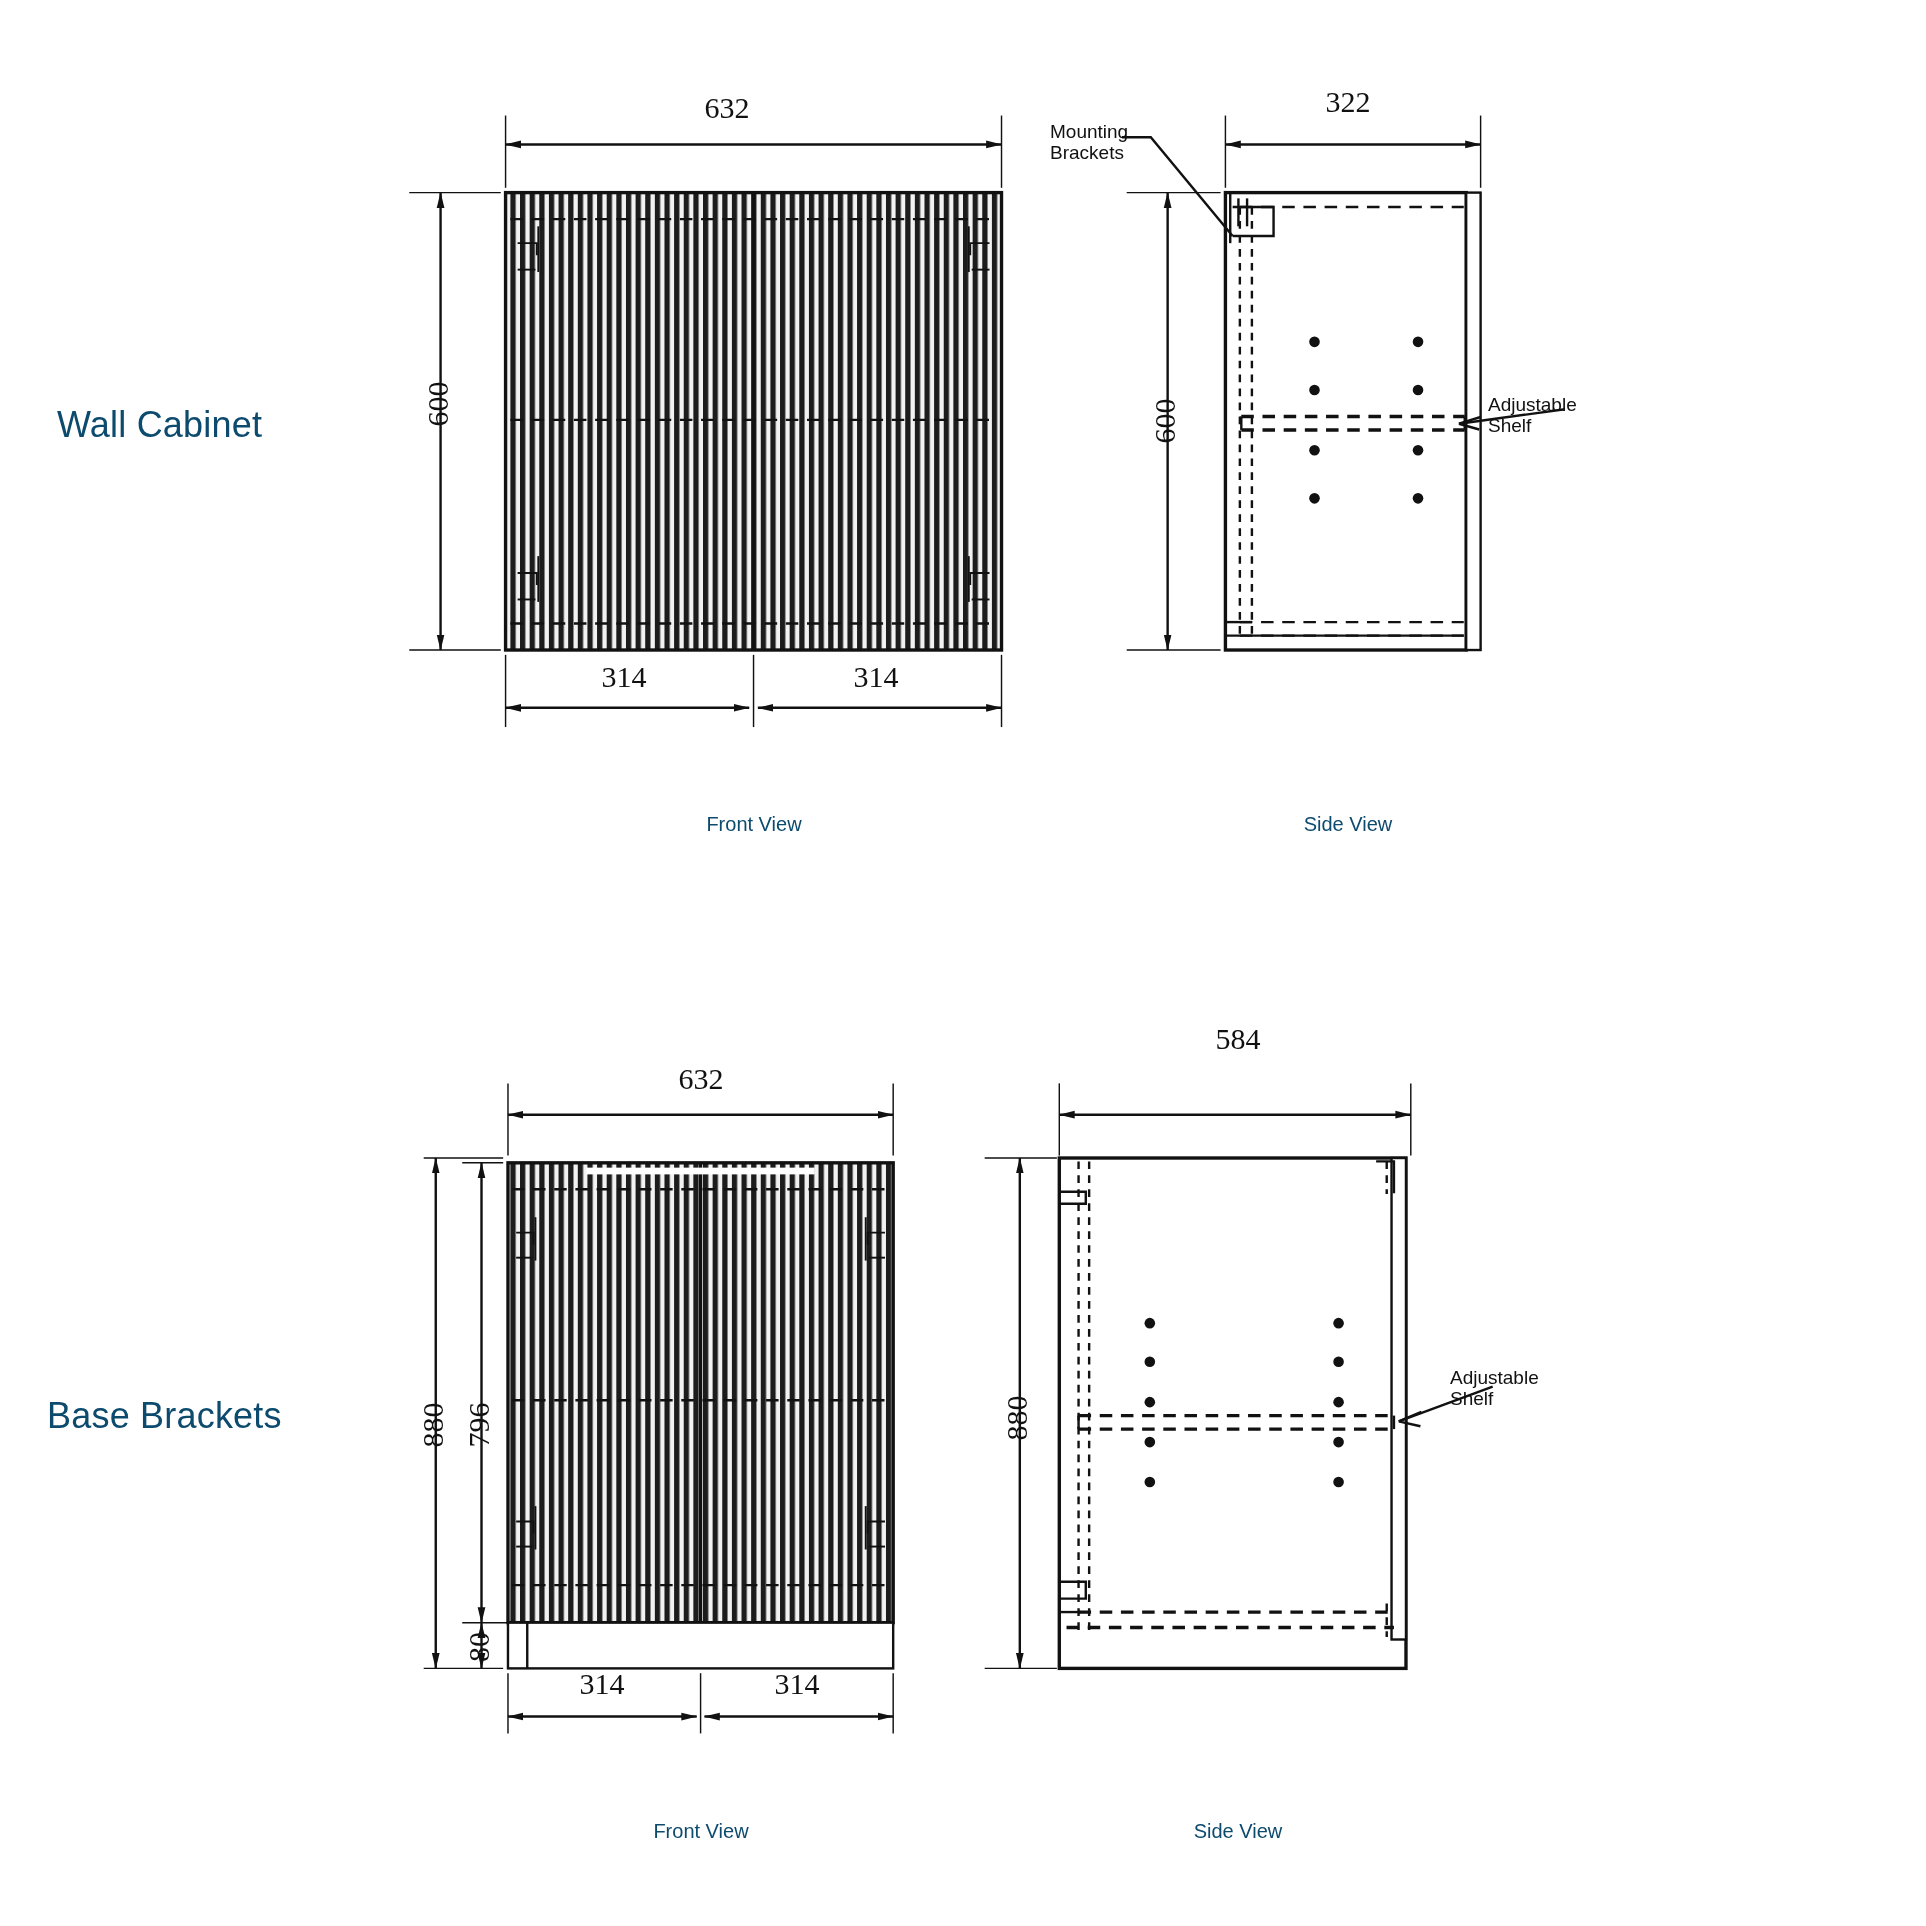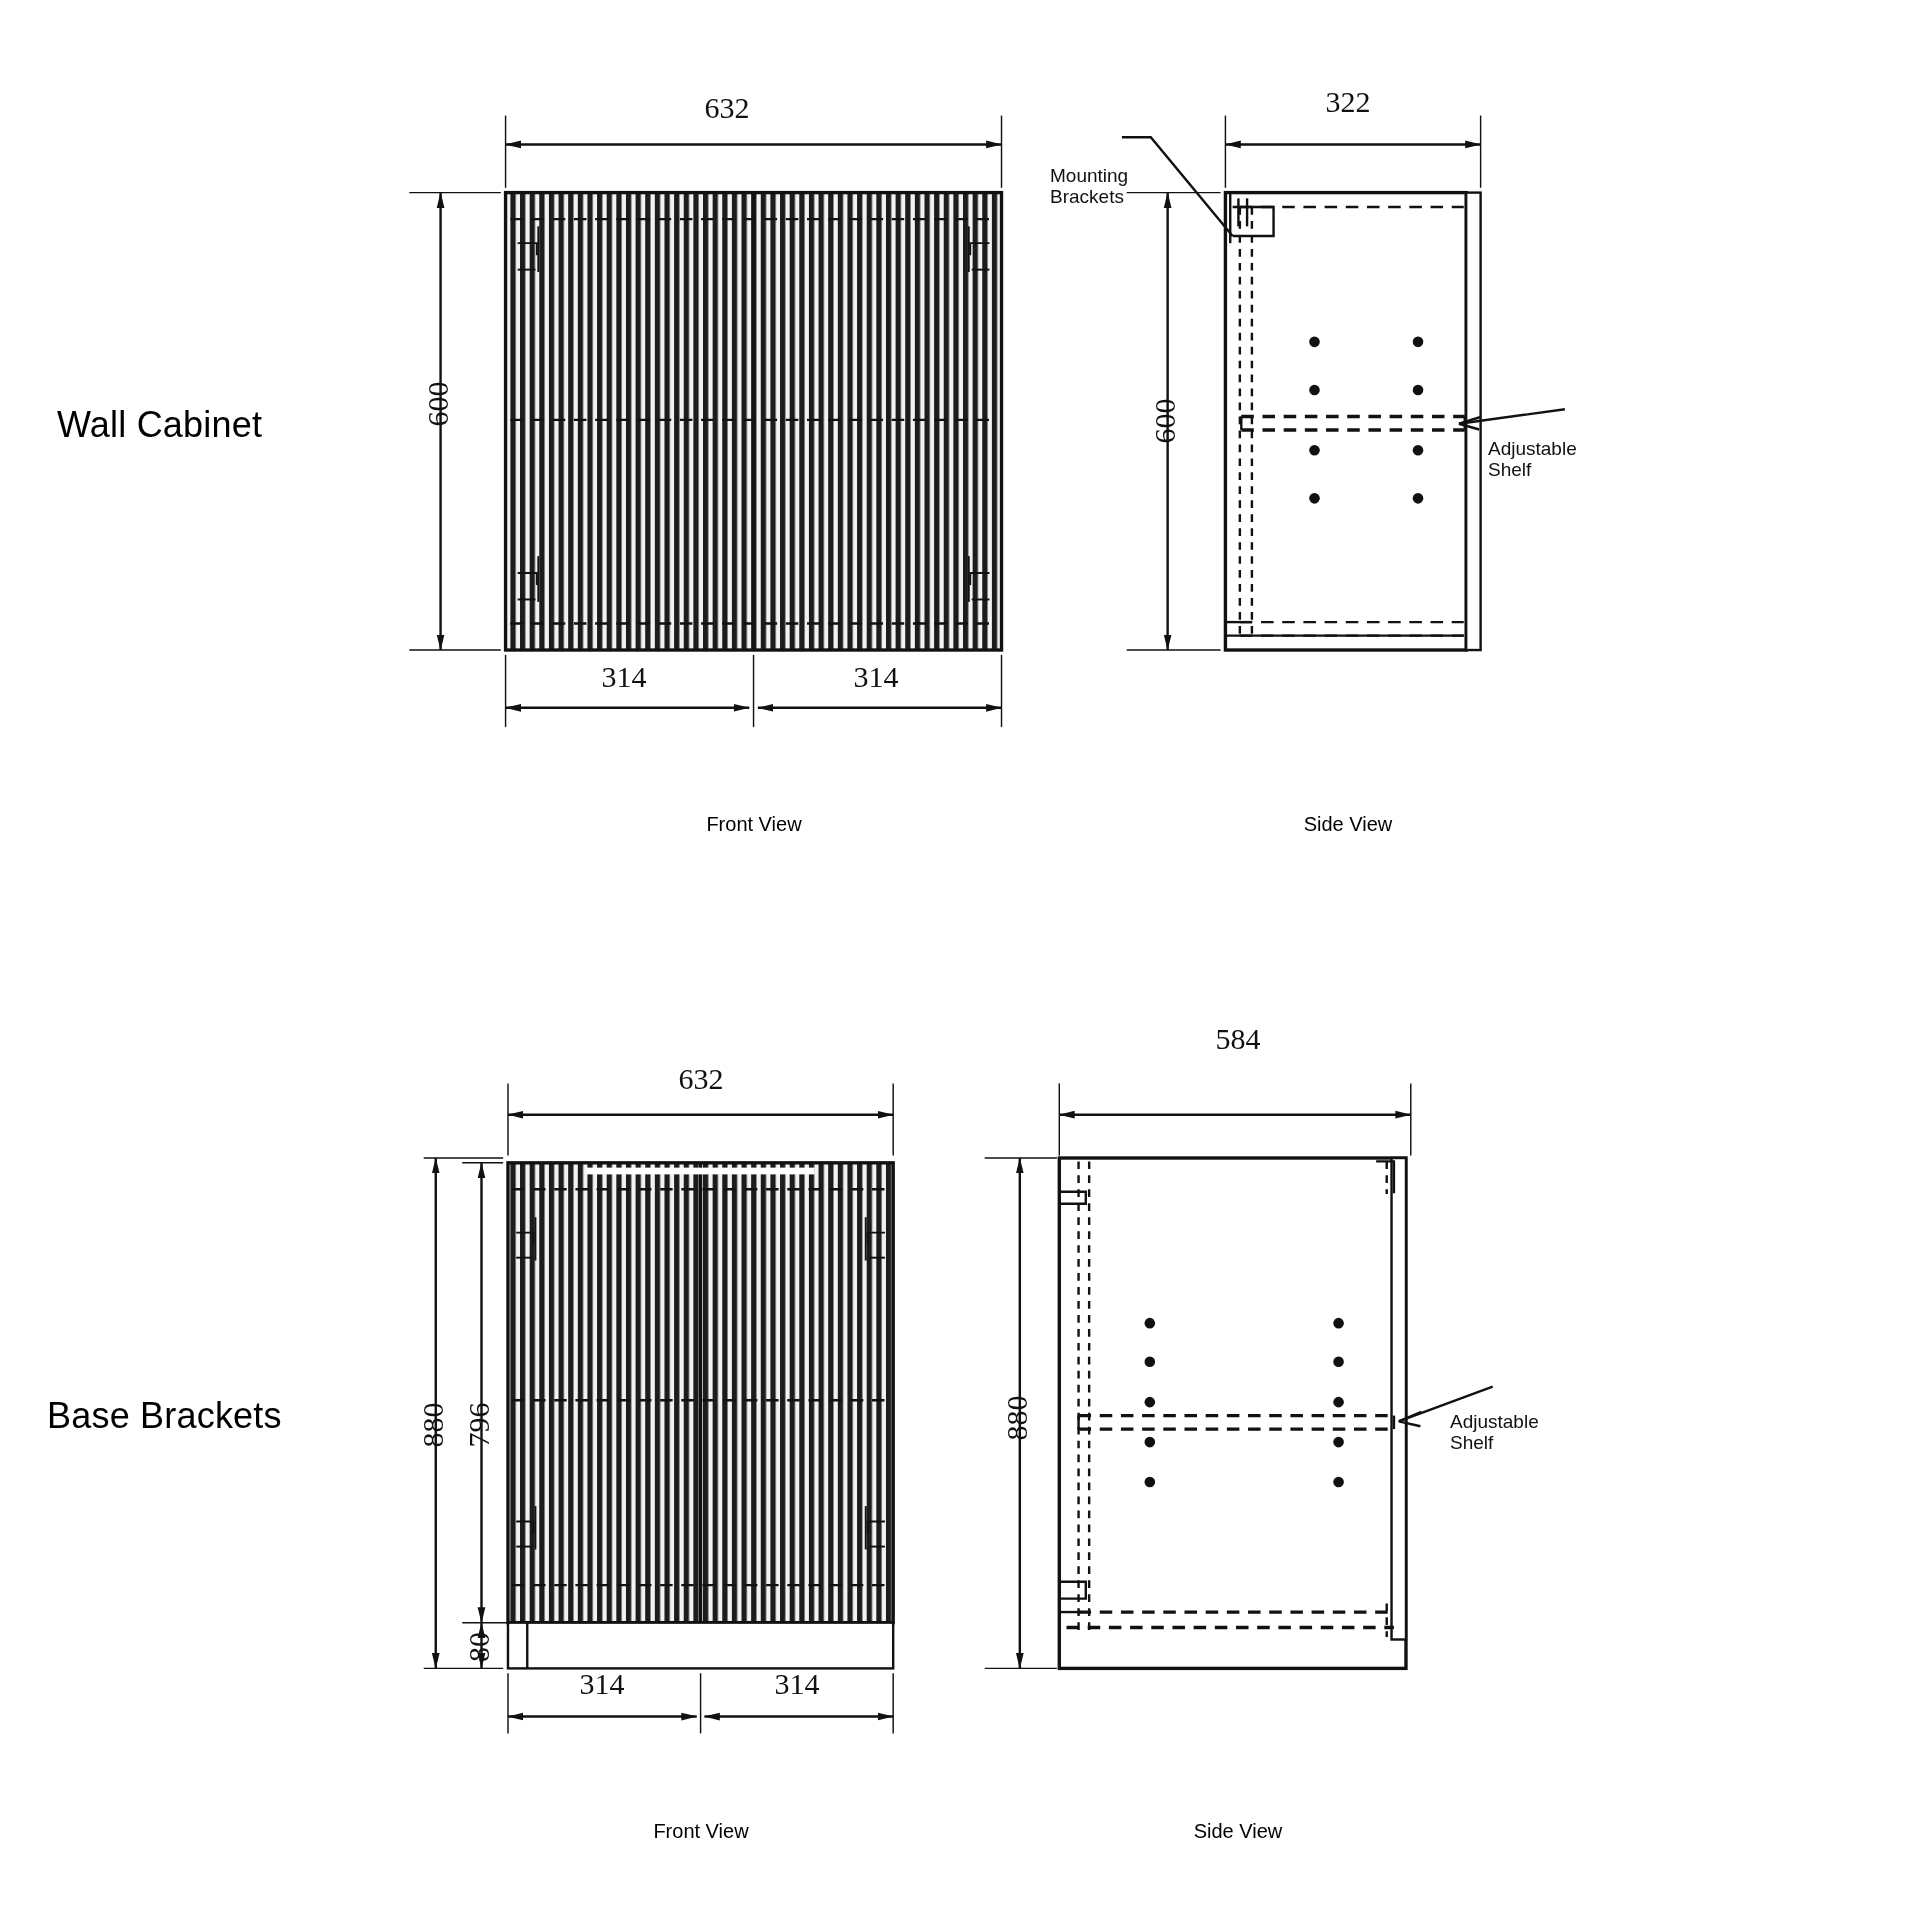--- a/index.html
+++ b/index.html
@@ -1,21 +1,21 @@
 <!DOCTYPE html>
 <html style="font-size:7.7px"><head>
 <meta charset="utf-8">
 <style>
   html,body{margin:0;padding:0;background:#ffffff;}
   body{width:1926px;height:1926px;position:relative;font-family:"Liberation Sans",sans-serif;overflow:hidden;}
   .stage{position:absolute;left:0;top:0;width:1926px;height:1926px;}
-  .cap{position:absolute;color:#000000;white-space:nowrap;}
+  .cap{position:absolute;color:#0c4a6e;white-space:nowrap;}
   .product-label{font-size:36px;letter-spacing:0.2px;}
   .view-caption{font-size:20px;}
-  .annot{font-size:19px;line-height:1.12;color:#111;margin-top:44px;}
+  .annot{font-size:19px;line-height:1.12;color:#111;}
   .dim{font-family:"Liberation Serif",serif;font-size:30px;color:#111;white-space:nowrap;}
   .dim.rot{transform-origin:50% 50%;transform:rotate(-90deg);}
   svg{position:absolute;left:0;top:0;overflow:visible;}
   .ln{stroke:#111;fill:none;}
   .thick{stroke-width:7;}
   .med{stroke-width:5;}
   .thin{stroke-width:4;}
   .hair{stroke-width:3;}
   .dash{stroke-dasharray:26 18;}
   .dash-s{stroke-dasharray:16 13;}

